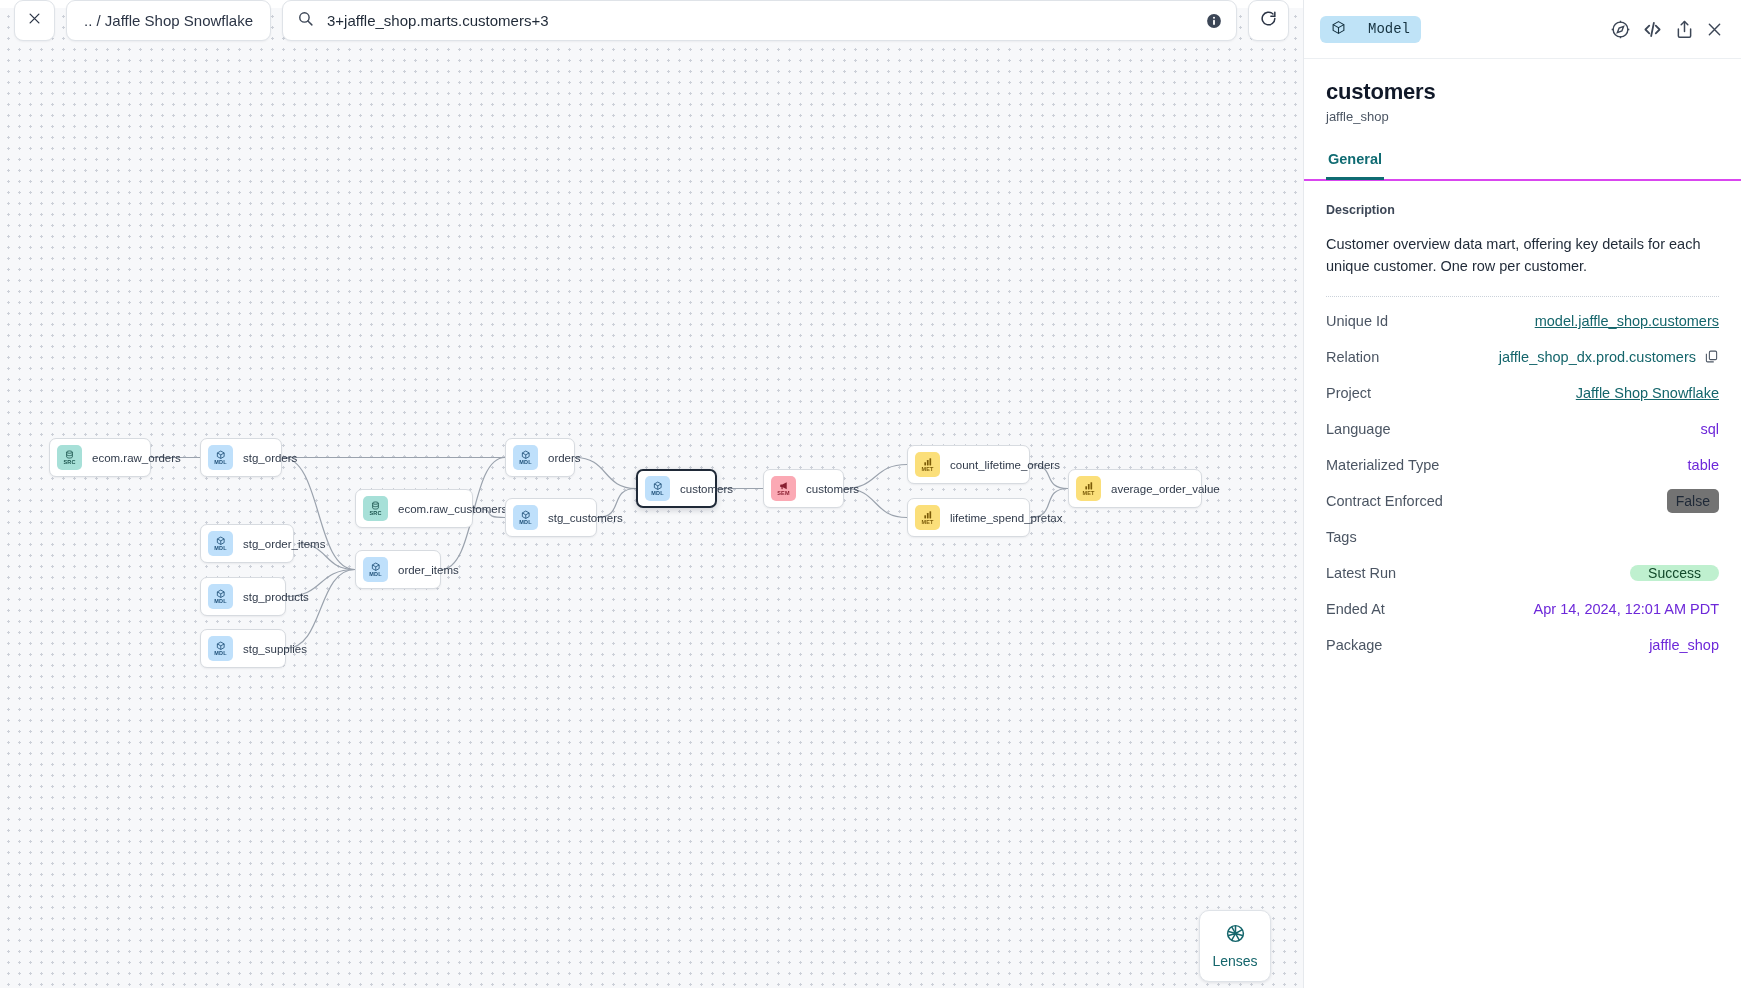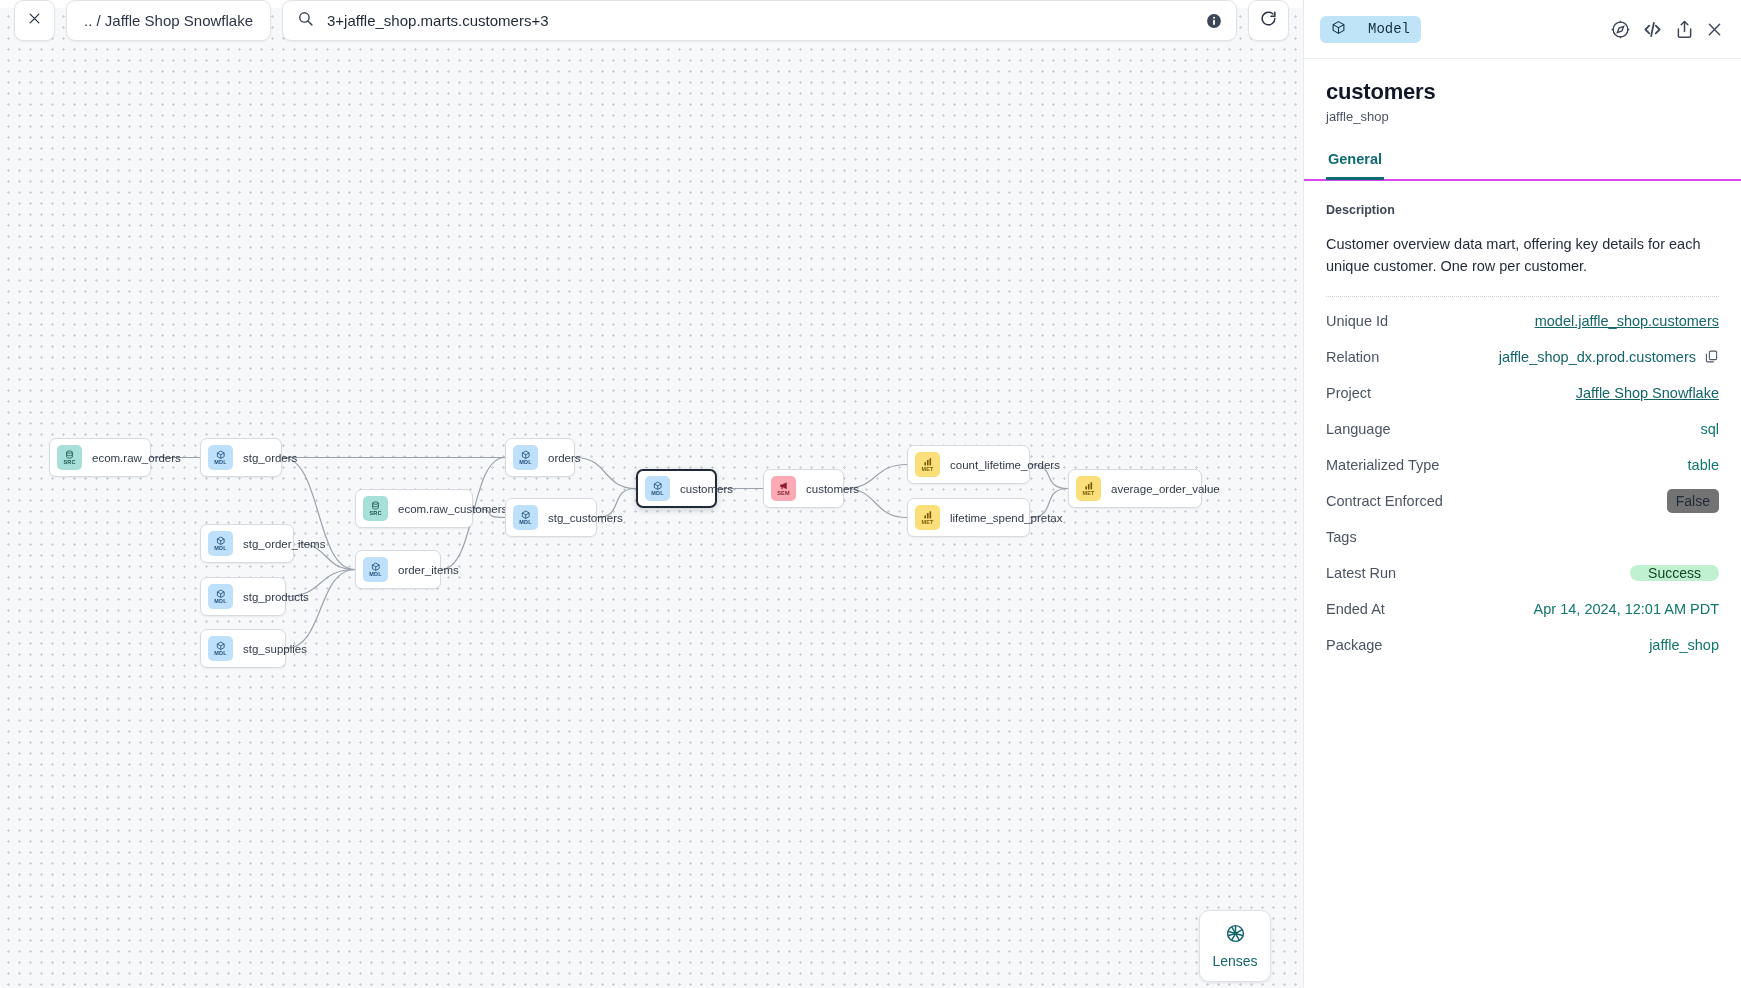--- a/index.html
+++ b/index.html
@@ -194,21 +194,21 @@
   }
   #desc-divider { border-top: 1px dotted #cbd2da; margin: 18px 0 6px 0; }
   .kv-row {
     display: flex; align-items: center;
     justify-content: space-between;
     min-height: 36px;
     gap: 28px;
     padding: 0;
   }
   .kv-key { font-size: 14.5px; color: #4b5563; white-space: nowrap; }
-  .kv-val { font-size: 14.5px; color: #0f766e; text-align: right; }
+  .kv-val { font-size: 14.5px; color: #6d28d9; text-align: right; }
   .kv-val.link {
     color: #14656b;
     text-decoration: underline;
     cursor: pointer;
   }
   .kv-val-group { display: flex; align-items: center; gap: 8px; justify-content: flex-end; }
   .kv-val.relation { color: #14656b; }
   .chip-flat {
     background: #737373; color: #1f2937;
     border-radius: 5px; padding: 4px 9px;

